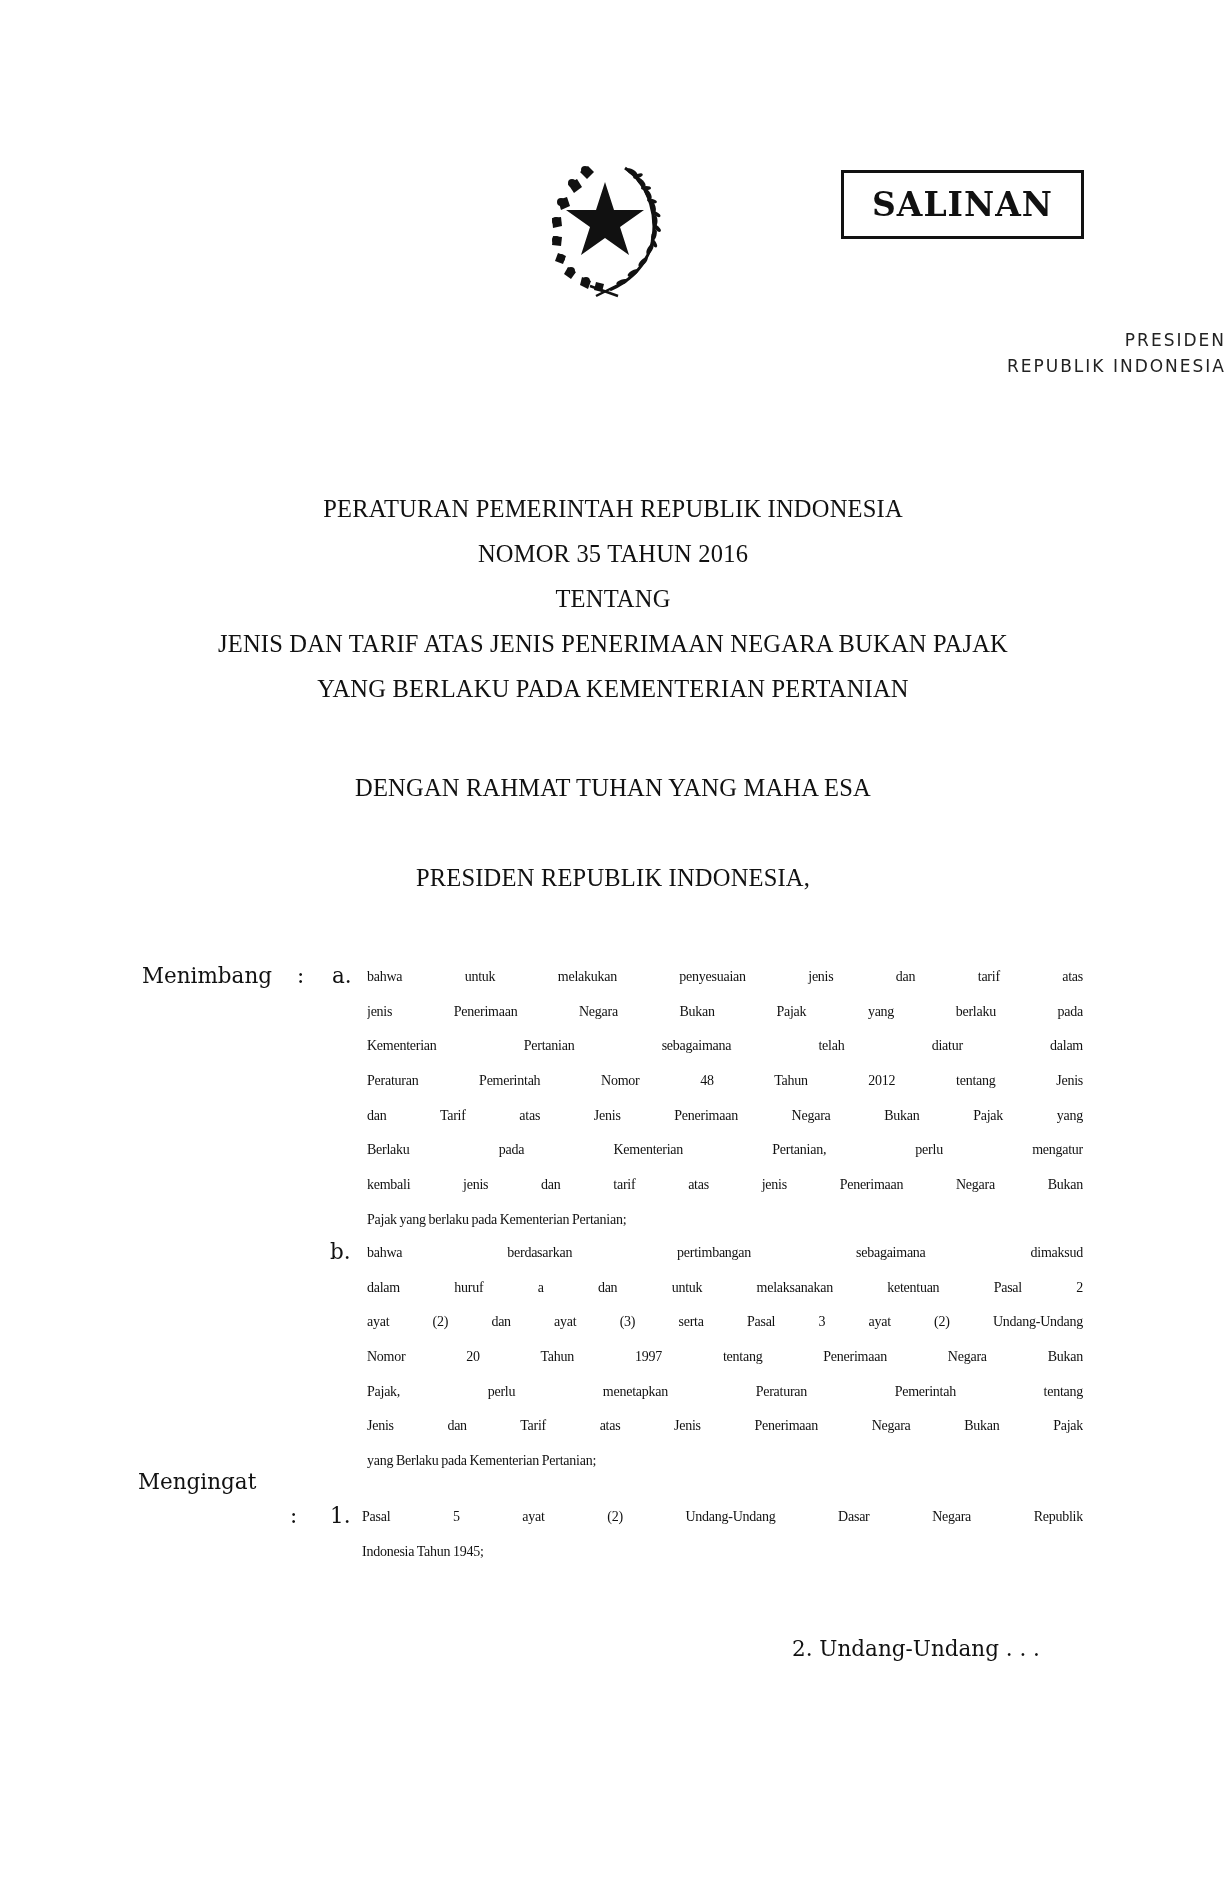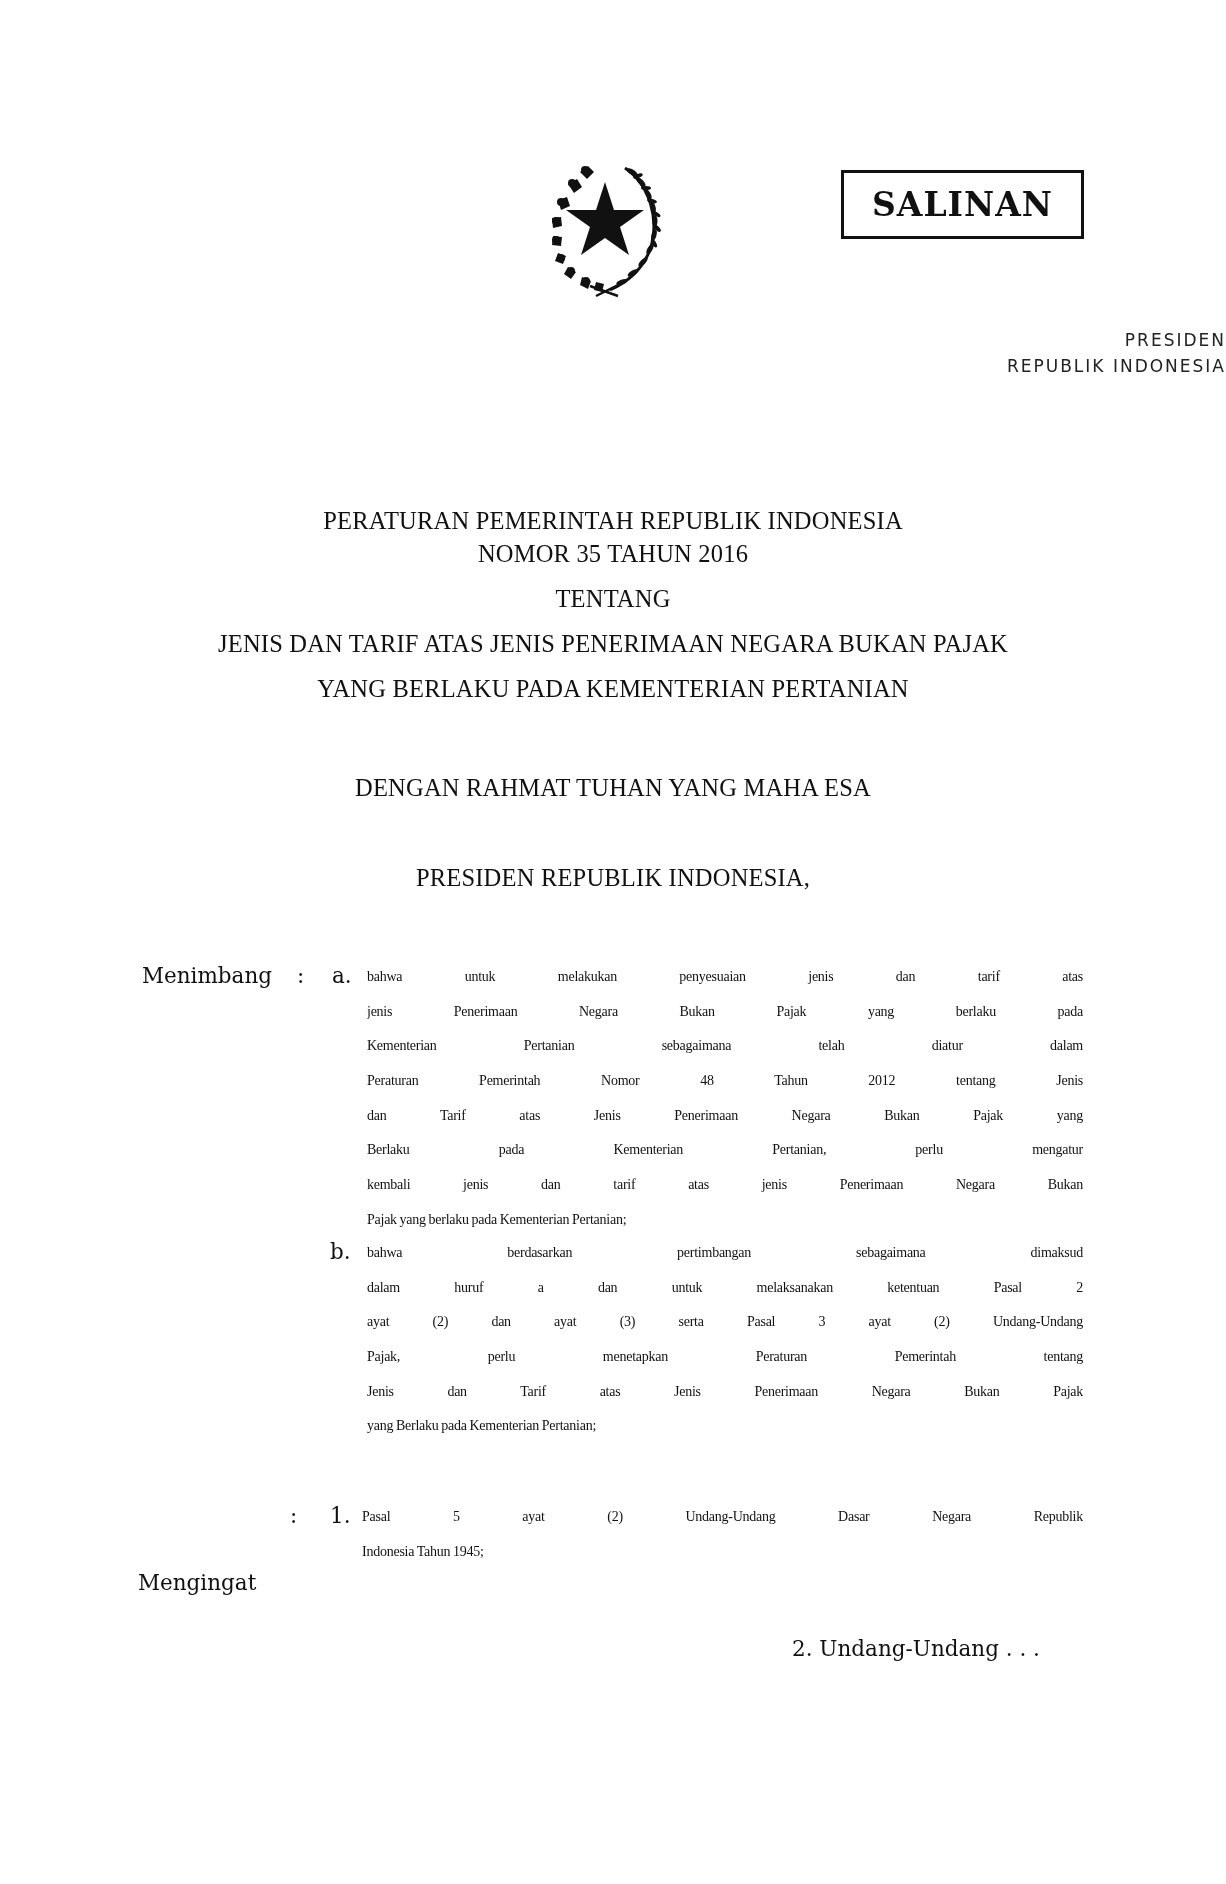--- a/index.html
+++ b/index.html
@@ -88,21 +88,21 @@
     </svg>
   </div>
 
   <div class="salinan-box">
     <span class="salinan-text">SALINAN</span>
   </div>
 
   <div class="presiden-label" style="top:330px;">PRESIDEN</div>
   <div class="presiden-label" style="top:356px;">REPUBLIK INDONESIA</div>
 
-  <div class="title-line" style="top:507px;">PERATURAN PEMERINTAH REPUBLIK INDONESIA</div>
+  <div class="title-line" style="top:495px;">PERATURAN PEMERINTAH REPUBLIK INDONESIA</div>
   <div class="title-line" style="top:540px;">NOMOR 35 TAHUN 2016</div>
   <div class="title-line" style="top:585px;">TENTANG</div>
   <div class="title-line" style="top:630px;">JENIS DAN TARIF ATAS JENIS PENERIMAAN NEGARA BUKAN PAJAK</div>
   <div class="title-line" style="top:675px;">YANG BERLAKU PADA KEMENTERIAN PERTANIAN</div>
 
   <div class="title-line" style="top:774px;">DENGAN RAHMAT TUHAN YANG MAHA ESA</div>
   <div class="title-line" style="top:852px;margin-top:12px;">PRESIDEN REPUBLIK INDONESIA,</div>
 
   <div class="label" style="left:142px; top:963px;">Menimbang</div>
   <div class="colon" style="left:297px; top:963px;">:</div>
@@ -117,26 +117,27 @@
     <span class="ln">Berlaku pada Kementerian Pertanian, perlu mengatur</span>
     <span class="ln">kembali jenis dan tarif atas jenis Penerimaan Negara Bukan</span>
     <span class="ln last">Pajak yang berlaku pada Kementerian Pertanian;</span>
   </div>
 
   <div class="marker" style="left:330px; top:1239px;">b.</div>
   <div class="para" style="top:1236px;">
     <span class="ln">bahwa berdasarkan pertimbangan sebagaimana dimaksud</span>
     <span class="ln">dalam huruf a dan untuk melaksanakan ketentuan Pasal 2</span>
     <span class="ln">ayat (2) dan ayat (3) serta Pasal 3 ayat (2) Undang-Undang</span>
+    <span class="ln">Nomor 20 Tahun 1997 tentang Penerimaan Negara Bukan</span>
     <span class="ln">Pajak, perlu menetapkan Peraturan Pemerintah tentang</span>
     <span class="ln">Jenis dan Tarif atas Jenis Penerimaan Negara Bukan Pajak</span>
     <span class="ln last">yang Berlaku pada Kementerian Pertanian;</span>
   </div>
 
-  <div class="label" style="left:138px; top:1570px;">Mengingat</div>
+  <div class="label" style="left:138px; top:1469px;">Mengingat</div>
   <div class="colon" style="left:290px; top:1503px;">:</div>
   <div class="marker" style="left:330px; top:1503px;">1.</div>
   <div class="para" style="top:1500px; left:362px; width:721px;">
     <span class="ln">Pasal 5 ayat (2) Undang-Undang Dasar Negara Republik</span>
     <span class="ln last">Indonesia Tahun 1945;</span>
   </div>
 
   <div class="footer-next">2. Undang-Undang . . .</div>
 </div>
 

